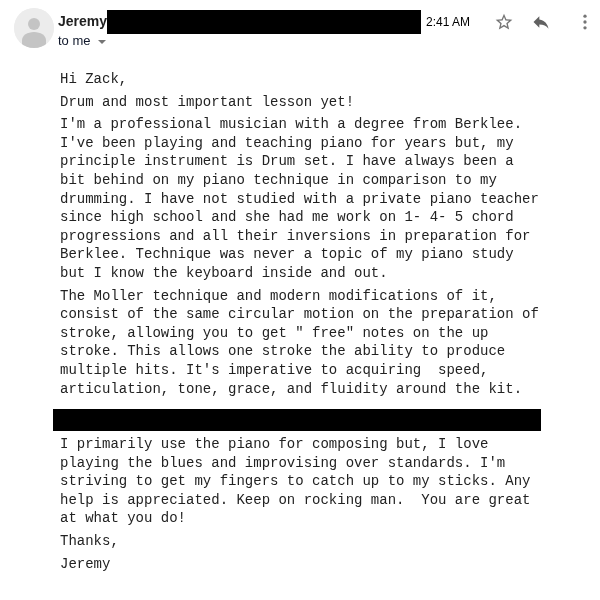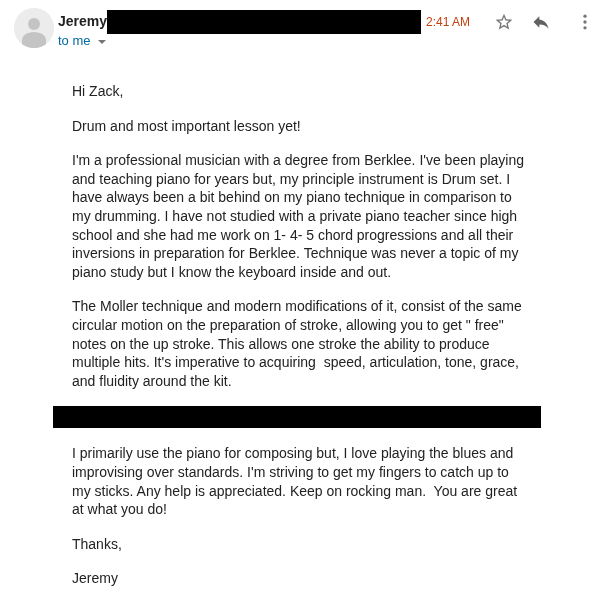--- a/index.html
+++ b/index.html
@@ -18,47 +18,47 @@
   .sender-name {
     position: absolute; left: 58px; top: 13px;
     font-size: 14px; font-weight: bold; color: #212121; line-height: 16px;
   }
   .header-redaction {
     position: absolute; left: 107px; top: 10px; width: 314px; height: 24px;
     background: #000000;
   }
   .timestamp {
     position: absolute; left: 426px; top: 15px;
-    font-size: 12px; color: #c2410c; line-height: 14px;
+    font-size: 12px; color: #000000; line-height: 14px;
   }
   .icon-btn {
     position: absolute; top: 11px; width: 22px; height: 22px;
     background: none; border: none; padding: 0; margin: 0; cursor: pointer;
     display: flex; align-items: center; justify-content: center;
   }
   .icon-btn.star  { left: 493px; }
   .icon-btn.reply { left: 530px; }
   .icon-btn.more  { left: 574px; }
   .recipient {
     position: absolute; left: 58px; top: 33px;
-    font-size: 13px; color: #0369a1; line-height: 15px; cursor: pointer;
+    font-size: 13px; color: #0f172a; line-height: 15px; cursor: pointer;
     display: inline-flex; align-items: center;
   }
   .caret-down {
     display: inline-block; margin-left: 7px; margin-top: 2px;
     width: 0; height: 0;
     border-left: 4px solid transparent; border-right: 4px solid transparent;
     border-top: 4px solid #757575;
   }
   
   .email-body {
     position: absolute; left: 56px; top: 66px; width: 490px;
     font-size: 14px; line-height: 18.6px; color: #222222;
   }
-  .email-body p { margin: 16px; white-space: pre-wrap; }
+  .email-body p { margin: 4px; white-space: pre-wrap; font-family: Liberation Mono, monospace; }
   .body-redaction {
     width: 488px; height: 22px; background: #000000;
     margin: 11px 0 2px -3px;
   }
 </style>
 </head>
 <body>
 
 <div class="header">
 

